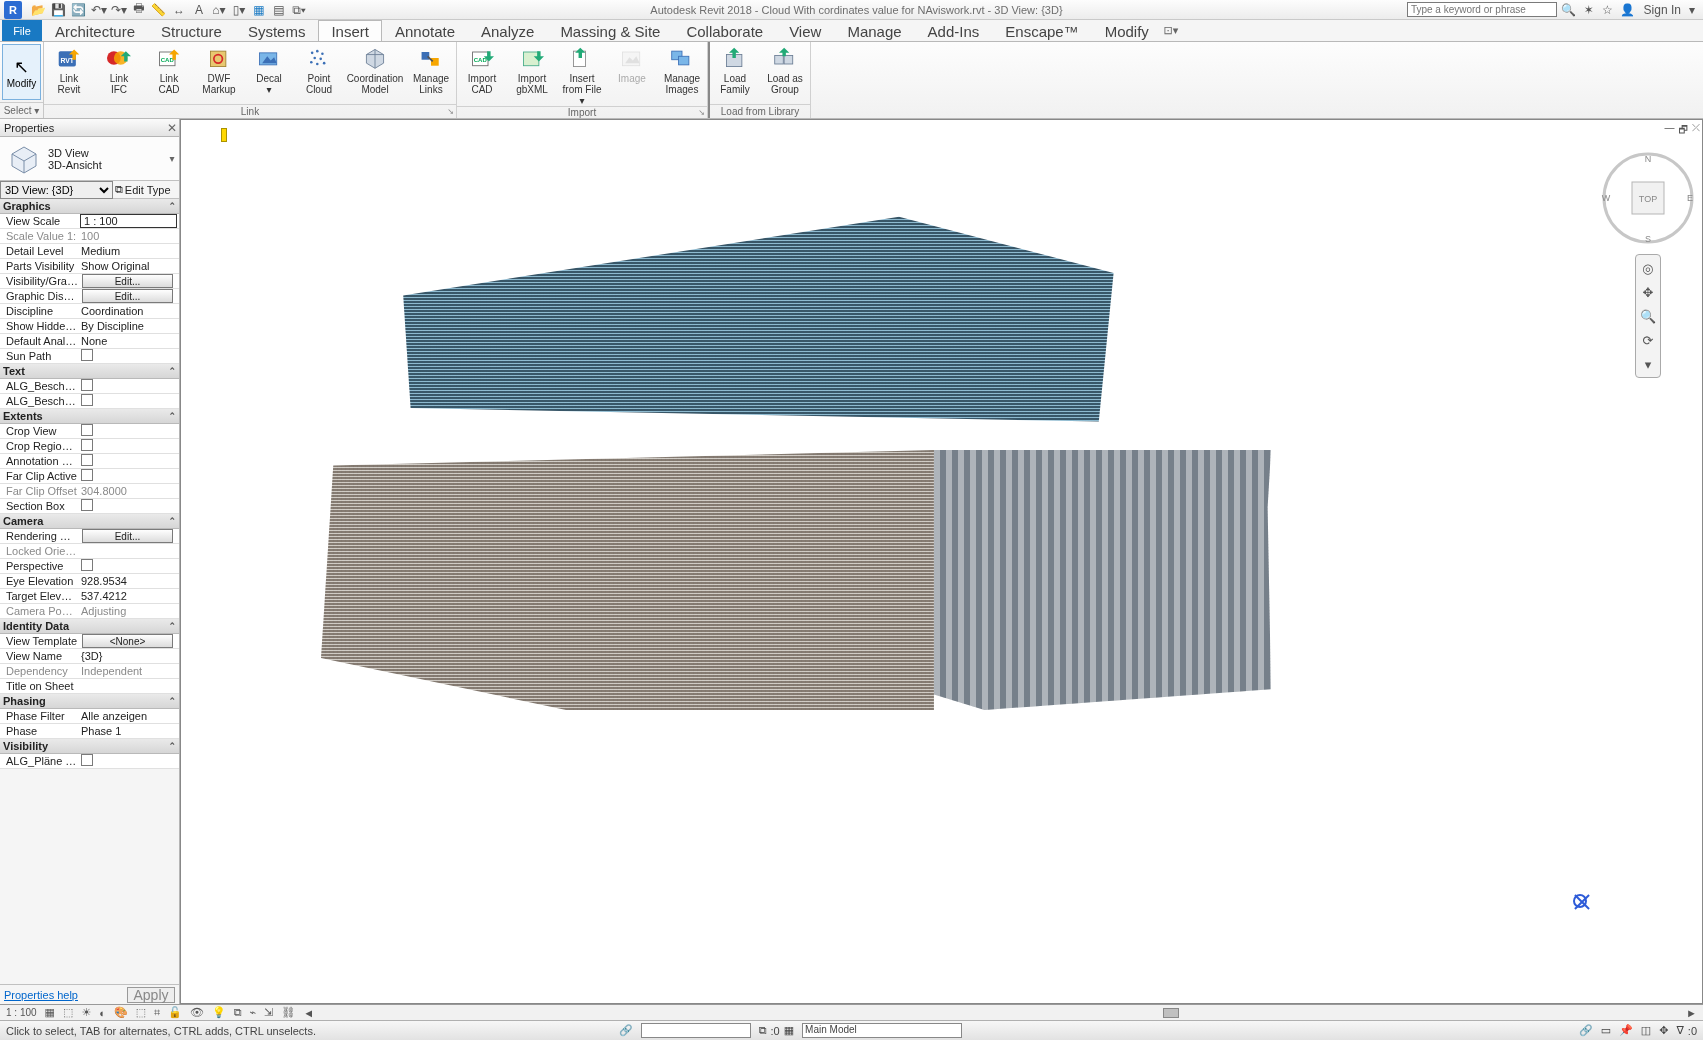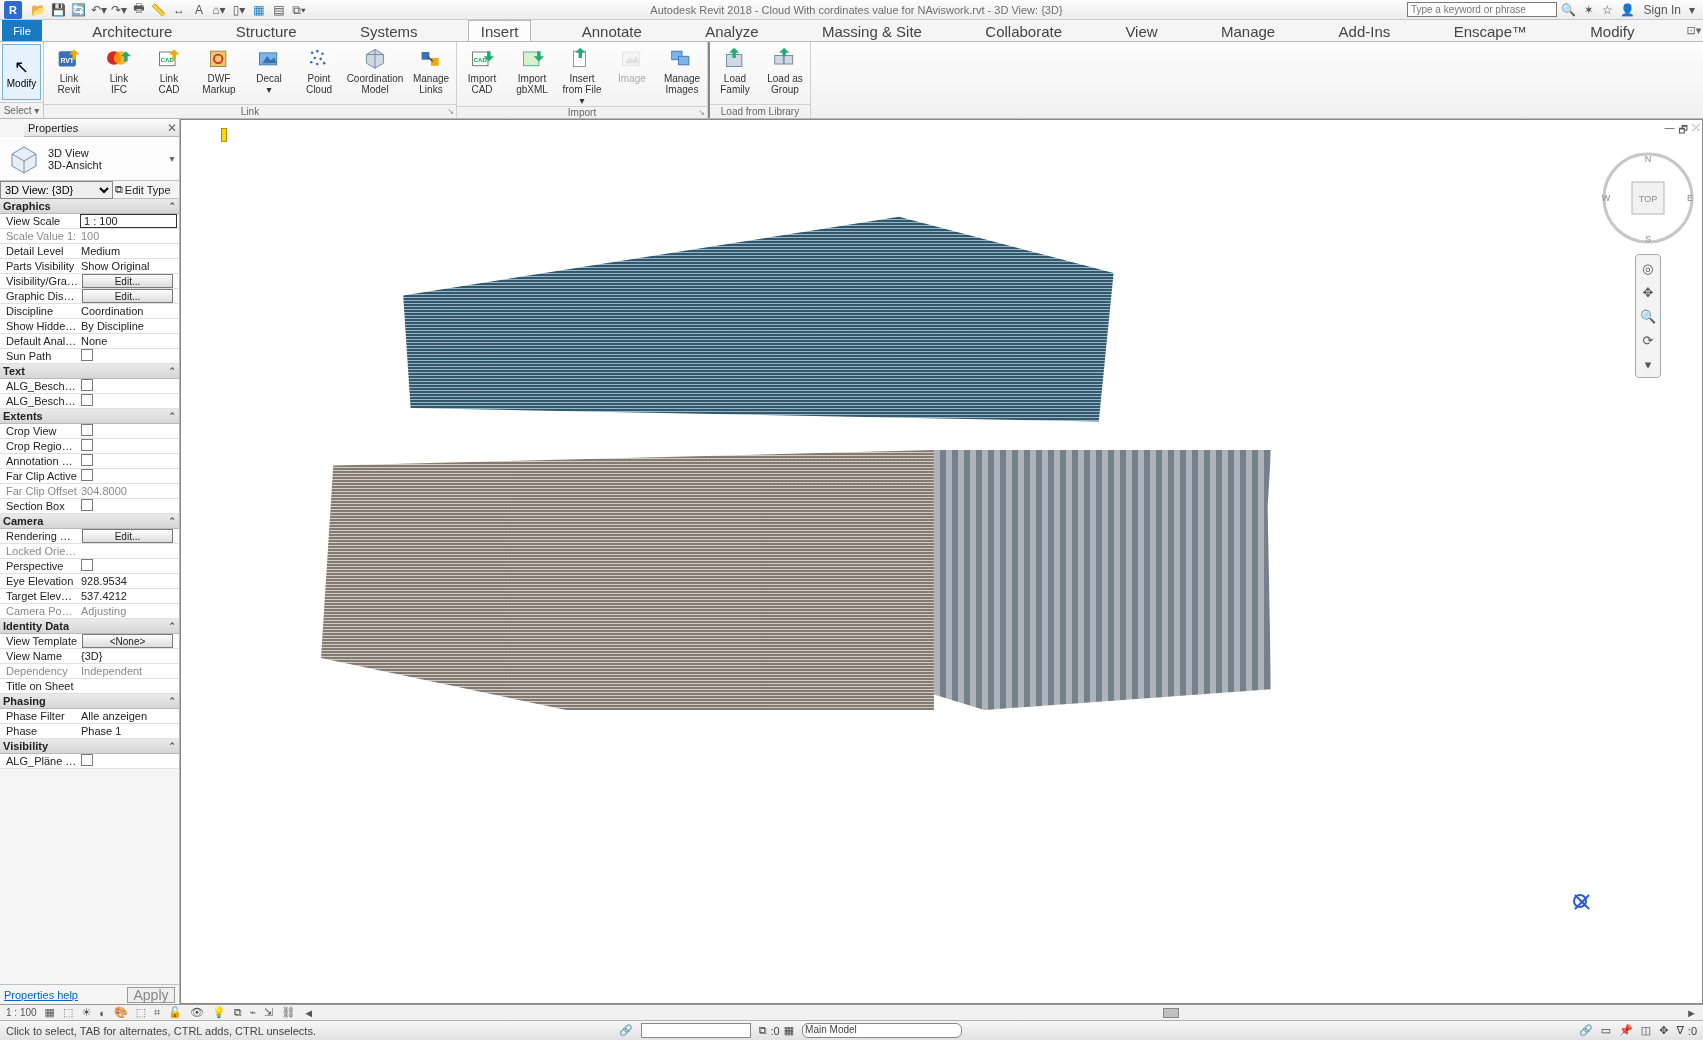--- a/index.html
+++ b/index.html
@@ -8,21 +8,21 @@
 
 .titlebar { height: 20px; background: linear-gradient(#fdfdfd,#ececec); display:flex; align-items:center; padding:0 4px; font-size:11px; color:#555; border-bottom:1px solid #c9c9c9;}
 .titlebar .qat { display:flex; gap:6px; align-items:center;}
 .titlebar .qat .tb-ico{ width:14px;height:14px; display:inline-flex;align-items:center;justify-content:center; font-size:12px;color:#555; cursor:pointer;}
 .titlebar .title-text { flex:1;text-align:center; font-size:11px; color:#6d6d6d;}
 .titlebar .search-box { width:150px;height:15px;border:1px solid #7a7a7a;background:#fff;font-size:10px;padding:0 3px;color:#888;}
 .titlebar .right-icons{display:flex;gap:8px;align-items:center;font-size:12px;color:#555;padding:0 4px;}
 .revit-logo{width:18px;height:18px;background:#2c6cd2;border-radius:2px;color:#fff;display:inline-flex;align-items:center;justify-content:center;font-weight:bold;font-size:11px;margin-right:4px;}
 
 
-.menubar{height:22px;background:#f5f5f5;border-bottom:1px solid #b9b9b9;display:flex;align-items:stretch;padding-left:2px;justify-content:space-between;}
+.menubar{height:22px;background:#f5f5f5;border-bottom:1px solid #b9b9b9;display:flex;align-items:stretch;padding-left:2px;}
 .file-tab{width:40px;background:#1979c3;color:#fff;font-size:11px;display:flex;align-items:center;justify-content:center;cursor:pointer;}
 .menu-tab{padding:0 12px;font-size:15px;color:#444;display:flex;align-items:center;cursor:pointer;border:1px solid transparent;border-bottom:none;}
 .menu-tab.active{background:#fdfdfd;border-color:#b9b9b9;}
 .menu-extra{width:18px;display:flex;align-items:center;justify-content:center;font-size:11px;color:#666;cursor:pointer;}
 
 
 .ribbon{height:77px;background:linear-gradient(#fdfdfd,#f1f1f1);border-bottom:1px solid #b9b9b9;display:flex;}
 .modify-block{width:44px;border-right:1px solid #c7c7c7;font-size:10px;text-align:center;display:flex;flex-direction:column;}
 .modify-block .mod-btn{flex:1;display:flex;flex-direction:column;align-items:center;justify-content:center;background:#e5f1fb;border:1px solid #7bb1de;margin:2px;cursor:pointer;}
 .modify-block .select-lbl{height:16px;font-size:10px;border-top:1px solid #ccc;display:flex;align-items:center;justify-content:center;color:#666;}
@@ -32,21 +32,21 @@
 .rib-btn.wide{width:62px;}
 .rib-btn.disabled{opacity:.4;cursor:default;}
 .rib-ico{width:30px;height:26px;display:flex;align-items:center;justify-content:center;margin-bottom:2px;}
 .rib-ico svg{width:28px;height:24px;}
 .ribbon-lbl{height:14px;font-size:10px;text-align:center;color:#666;border-top:1px solid #d0d0d0;display:flex;align-items:center;justify-content:center;position:relative;}
 .ribbon-lbl .dialog-arrow{position:absolute;right:2px;font-size:8px;color:#888;}
 
 
 .workspace{display:flex;height:calc(100% - 20px - 22px - 77px - 16px - 20px);}
 .props-panel{width:180px;background:#f5f5f5;border-right:1px solid #b5b5b5;display:flex;flex-direction:column;font-size:11px;color:#222;}
-.props-title{height:18px;background:linear-gradient(#fbfbfb,#e3e3e3);border-bottom:1px solid #b5b5b5;display:flex;align-items:center;padding:0 4px;position:relative;margin-left:24px;}
+.props-title{height:18px;background:linear-gradient(#fbfbfb,#e3e3e3);border-bottom:1px solid #b5b5b5;display:flex;align-items:center;padding:0 4px;position:relative;}
 .props-title .close-x{position:absolute;right:2px;font-size:12px;color:#666;cursor:pointer;}
 .type-sel{height:44px;display:flex;border-bottom:1px solid #c0c0c0;background:#fcfcfc;}
 .type-sel .ico3d{width:48px;display:flex;align-items:center;justify-content:center;}
 .type-sel .info{flex:1;display:flex;flex-direction:column;justify-content:center;font-size:11px;}
 .type-sel .dd{width:14px;display:flex;align-items:center;justify-content:center;font-size:10px;color:#666;cursor:pointer;}
 .view-row{height:18px;display:flex;border-bottom:1px solid #c0c0c0;}
 .view-row select{flex:1;font-size:11px;height:18px;border:1px solid #888;}
 .edit-type{width:66px;font-size:11px;display:flex;align-items:center;gap:2px;white-space:nowrap;padding-left:2px;cursor:pointer;}
 .props-body{flex:1;overflow-y:auto;}
 .grp-hdr{height:15px;background:linear-gradient(#eaeaea,#d6d6d6);font-size:11px;font-weight:bold;padding-left:3px;display:flex;align-items:center;position:relative;border-bottom:1px solid #b9b9b9;}
@@ -617,21 +617,21 @@
   <span class="vcb-ico">►</span>
 </div>
 
 <div class="statusbar">
   <span style="flex:1;">Click to select, TAB for alternates, CTRL adds, CTRL unselects.</span>
   <span class="sb-ico">🔗</span>
   <span class="sb-sel"></span>
   <span class="sb-ico">⧉</span>
   <span>:0</span>
   <span class="sb-ico">▦</span>
-  <span class="sb-sel" style="min-width:160px;border-radius:6px;">Main Model</span>
+  <span class="sb-sel" style="min-width:160px;">Main Model</span>
   <span style="flex:1"></span>
   <span class="sb-ico">🔗</span>
   <span class="sb-ico">▭</span>
   <span class="sb-ico">📌</span>
   <span class="sb-ico">◫</span>
   <span class="sb-ico">✥</span>
   <span class="sb-ico">∇</span>
   <span>:0</span>
 </div>
 

